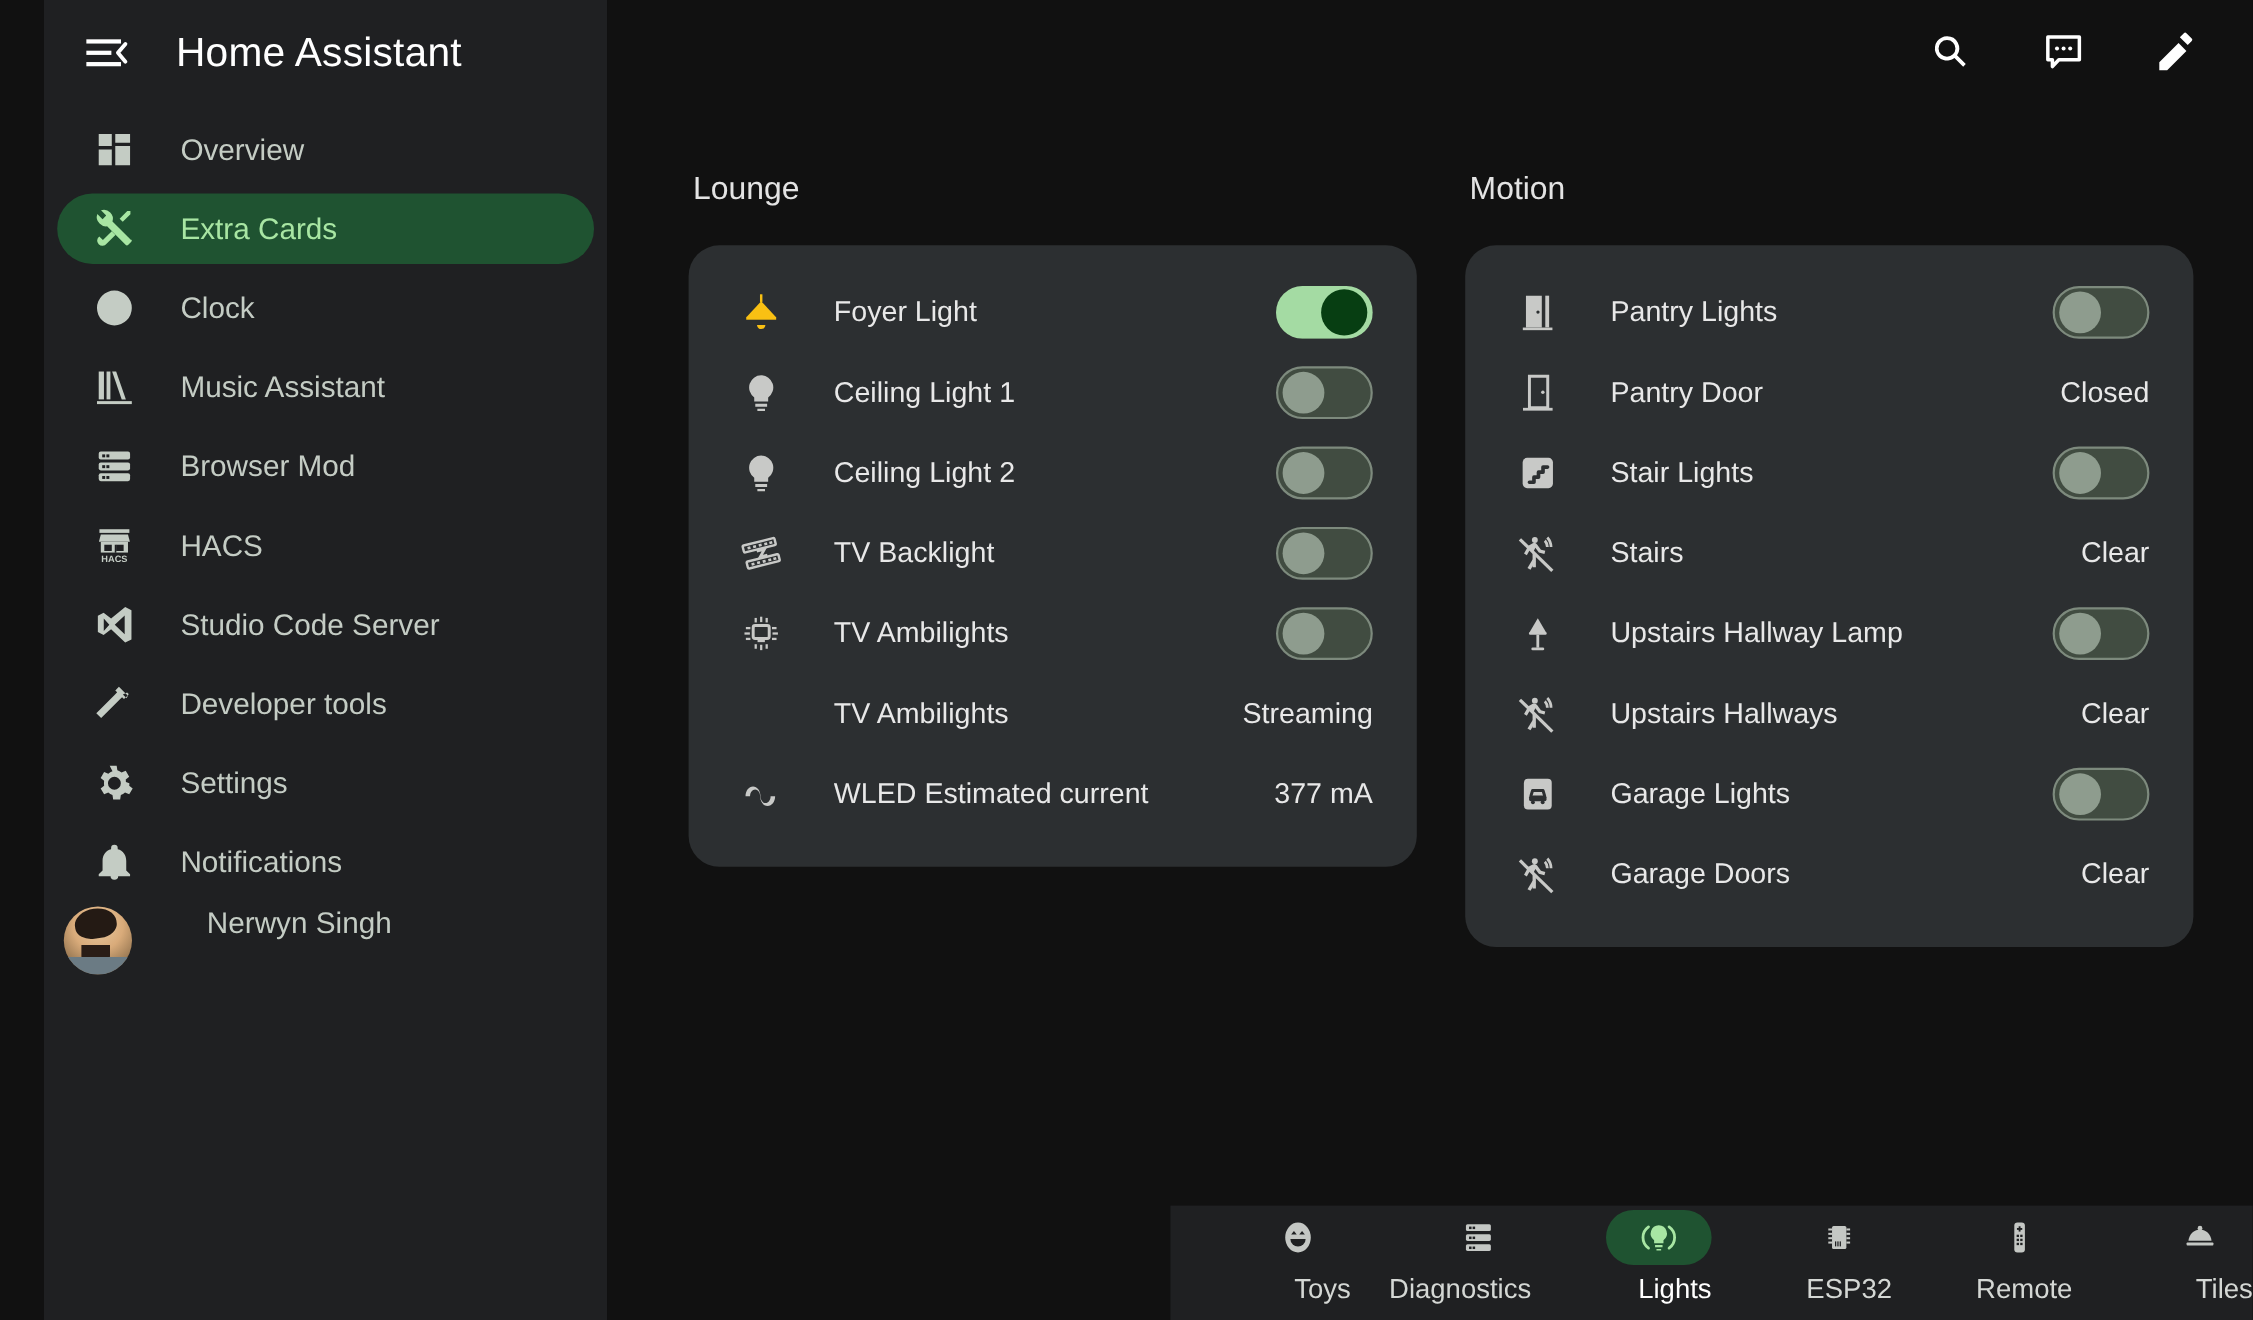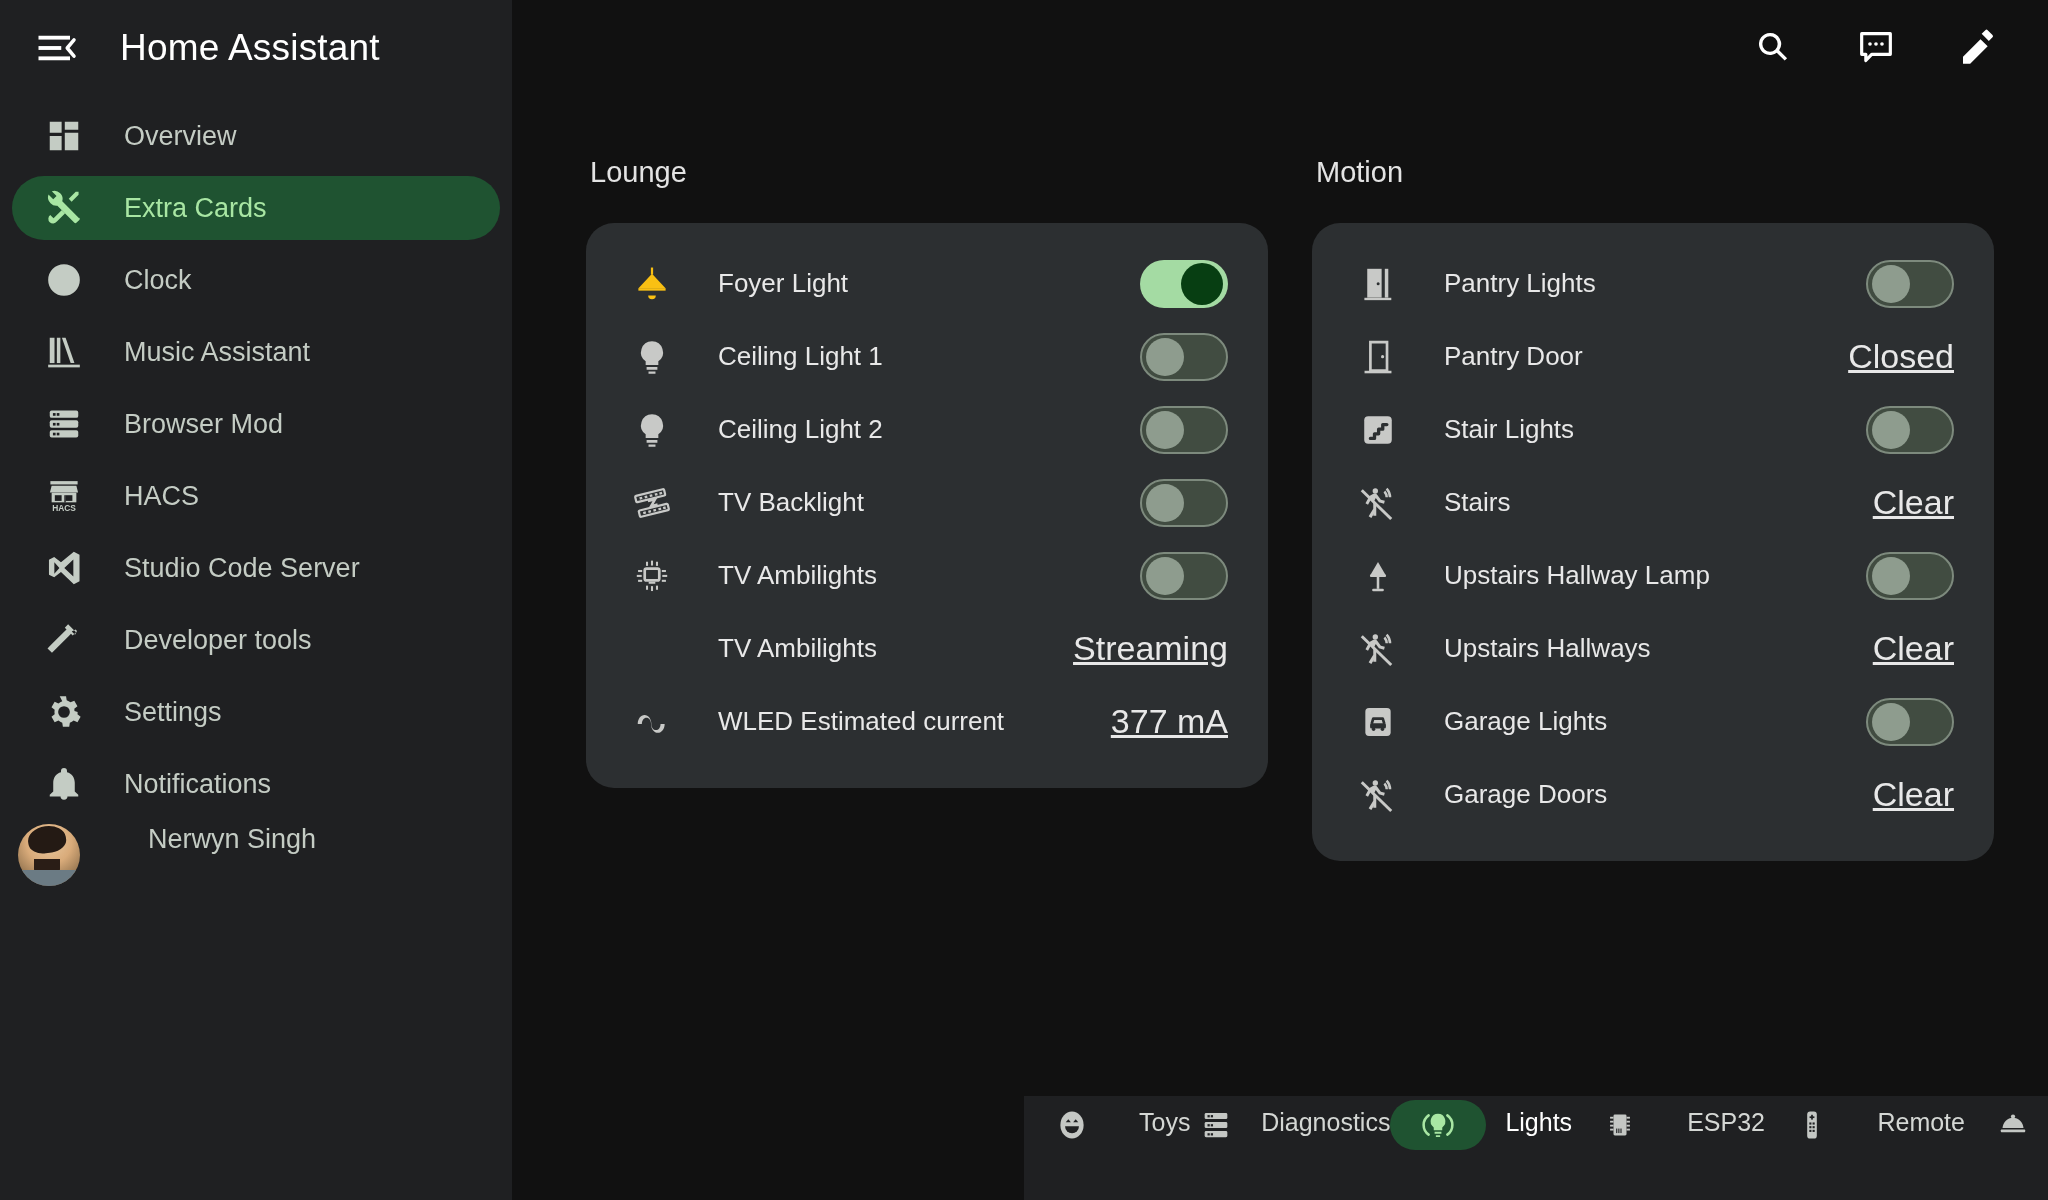--- a/index.html
+++ b/index.html
@@ -2,21 +2,21 @@
 <html><head>
 <meta charset="utf-8">
 <style>
   * { box-sizing: border-box; margin: 0; padding: 0; }
   html, body {
     width: 2048px; height: 1200px;
     background: #111111;
     font-family: "Liberation Sans", sans-serif;
     overflow: hidden;
   }
-  #app { position: relative; width: 2048px; height: 1175px; display: flex; }
+  #app { position: relative; width: 2048px; height: 1175px; display: flex; padding-left: 40px; }
 
   
   #sidebar {
     width: 512px; height: 1200px;
     background: #1f2022;
     flex: 0 0 512px;
     position: relative;
     overflow: hidden;
   }
   .sb-header {
@@ -146,25 +146,24 @@
   .row-icon svg { fill: #c8c9c7; }
   .row-icon.amber svg { fill: #f9c013; }
   .row-icon.blank { visibility: hidden; }
   .row-name {
     font-size: 26px; color: #e8e8e8;
     margin-left: 40px;
     white-space: nowrap; overflow: hidden; text-overflow: ellipsis;
     flex: 1 1 auto;
   }
   .row-value {
-    font-size: 34px; color: #e8e8e8;
+    font-size: 26px; color: #e8e8e8;
     white-space: nowrap;
     margin-left: 16px;
     flex: 0 0 auto;
-    text-decoration: underline;
   }
   
   .toggle {
     width: 88px; height: 48px;
     border-radius: 24px;
     position: relative;
     flex: 0 0 88px;
     margin-left: 16px;
     cursor: pointer;
   }
@@ -183,24 +182,23 @@
 
   
   #bottomnav {
     position: absolute; left: 512px; right: 0; bottom: 0;
     height: 104px;
     background: #1f2022;
     display: flex; align-items: flex-start; justify-content: space-around;
     padding-top: 4px;
   }
   .bn-item {
-    display: flex; flex-direction: row; align-items: flex-start;
+    display: flex; flex-direction: column; align-items: flex-end;
     width: 200px;
     cursor: pointer;
-    gap: 19px;
   }
   .bn-pill {
     width: 96px; height: 50px;
     border-radius: 25px;
     display: flex; align-items: center; justify-content: center;
   }
   .bn-item.active .bn-pill { background: #1f5331; }
   .bn-pill svg { fill: #c4c7c4; }
   .bn-item.active .bn-pill svg { fill: #a8e6a3; }
   .bn-label {

